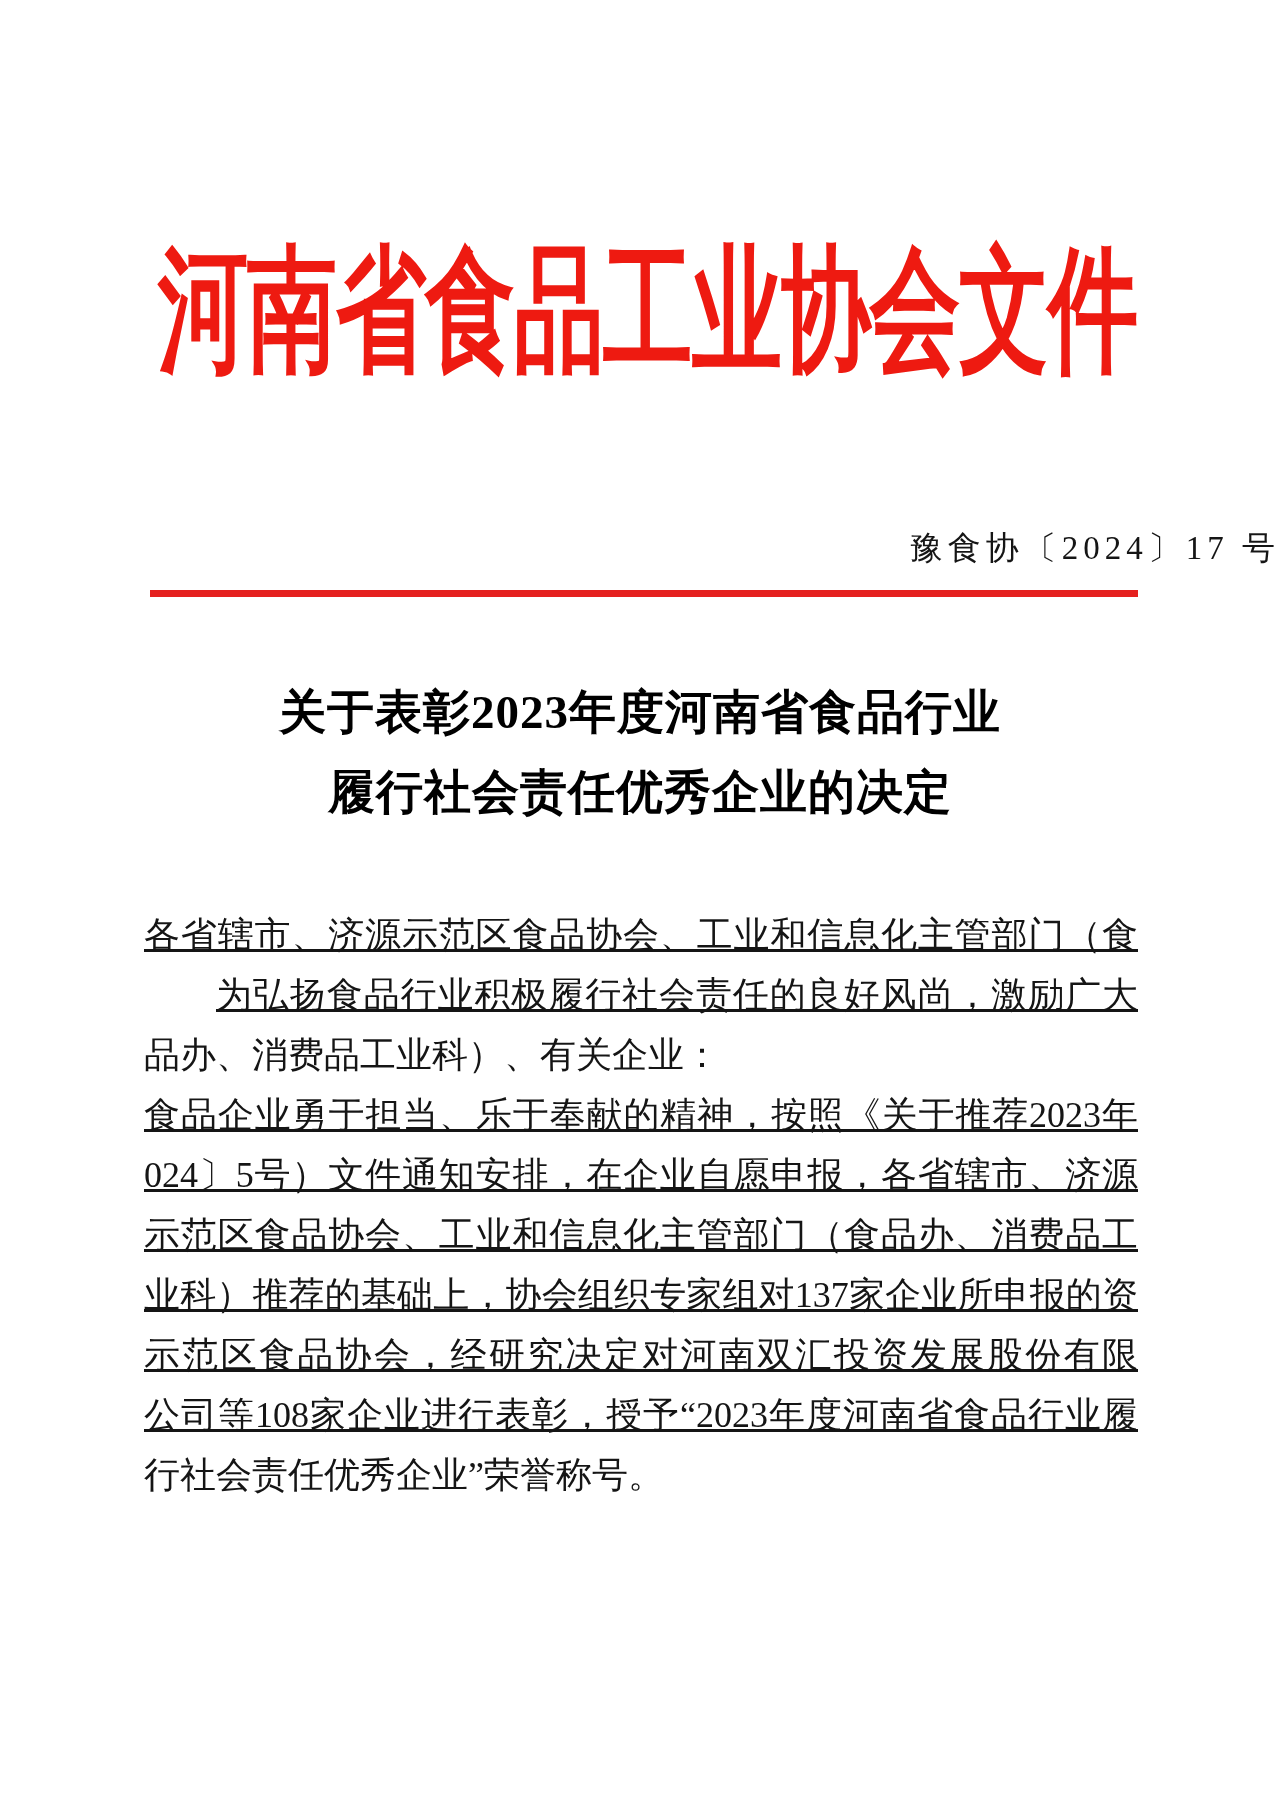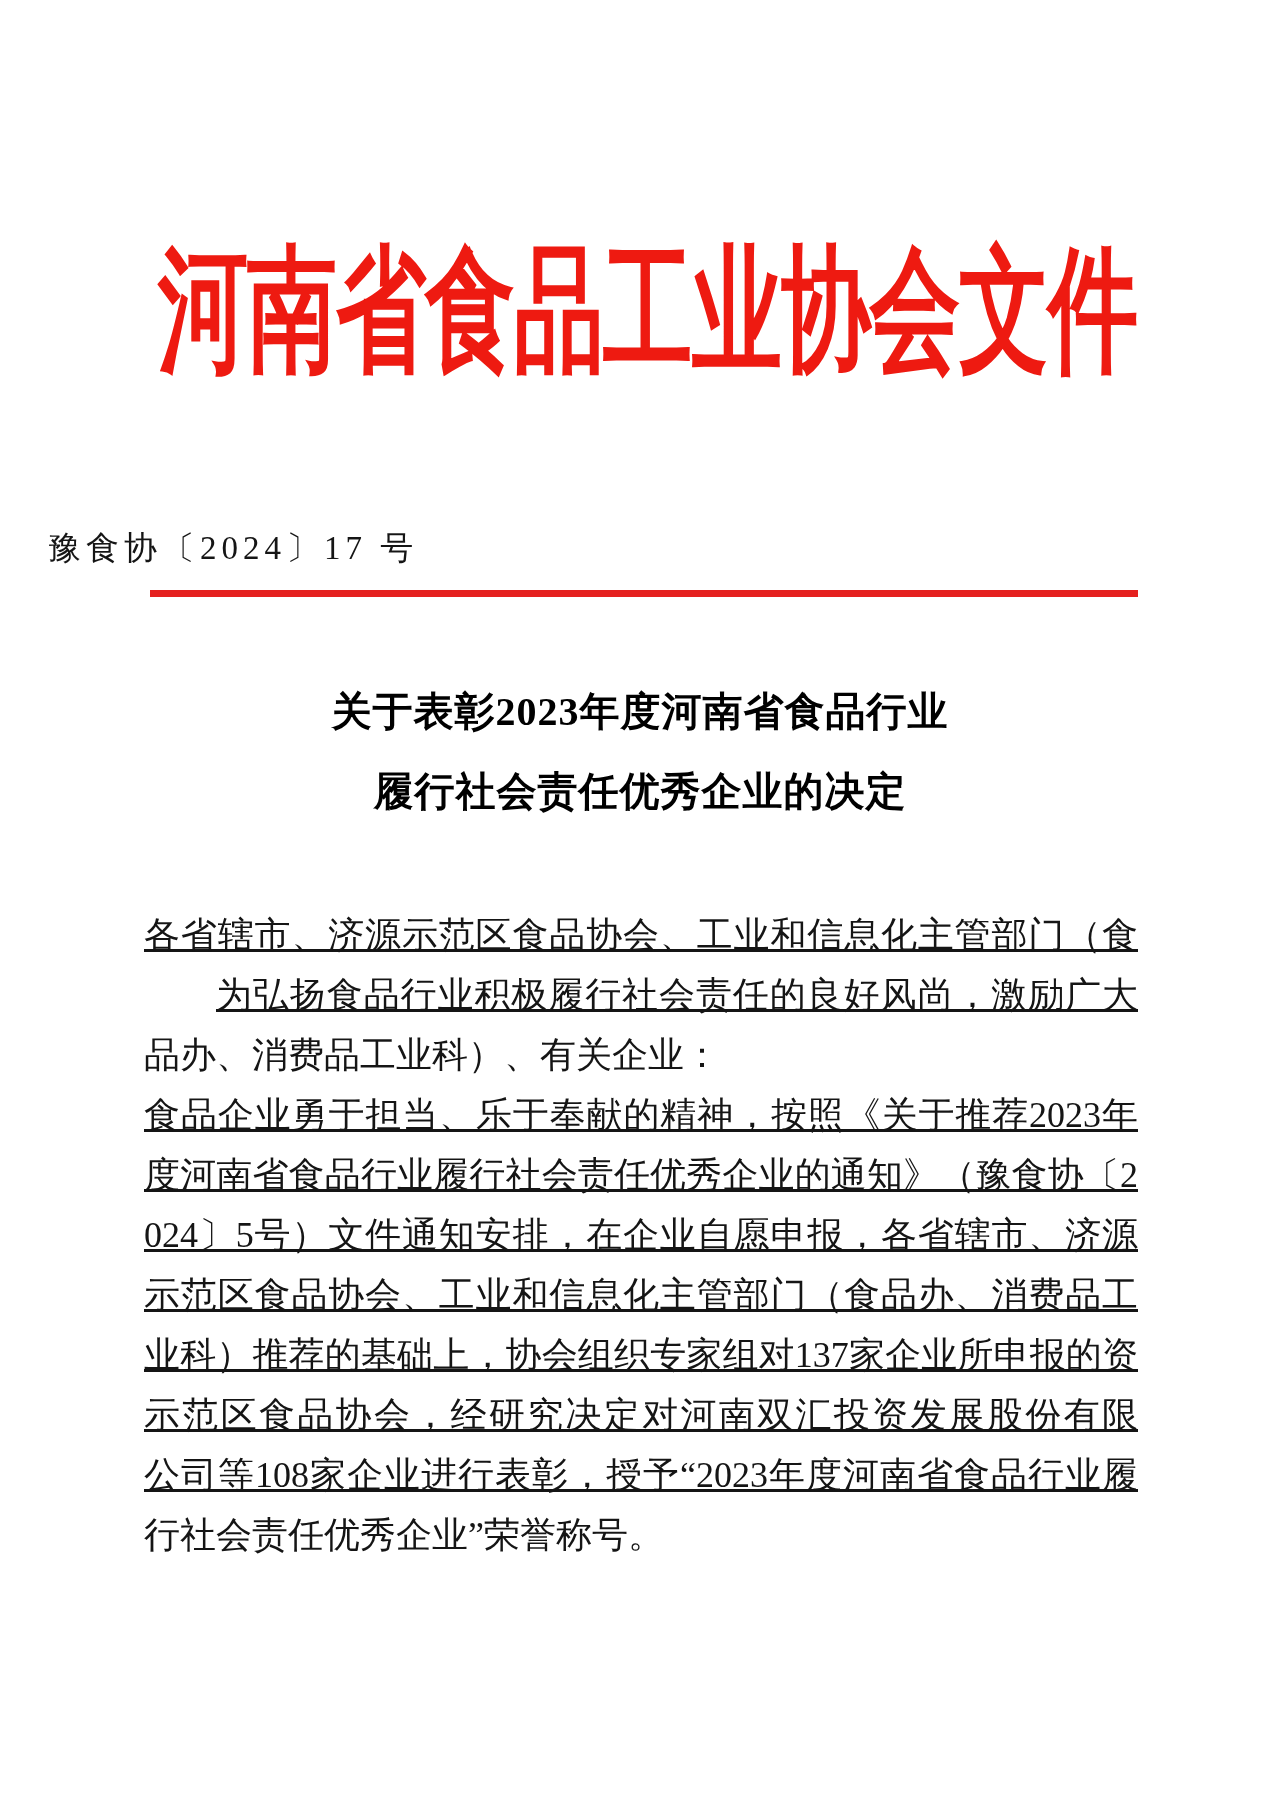--- a/index.html
+++ b/index.html
@@ -33,42 +33,42 @@
     letter-spacing:-1px;
     white-space:nowrap;
     transform:scaleY(1.52);
     transform-origin:center;
   }
   
   .doc-number{
     position:absolute;
     top:520px;left:0;right:0;height:56px;
     line-height:56px;
-    text-align:left;
-    padding-left:48px; 
+    text-align:right;
+    padding-left:84px; 
     font-size:33px;
     letter-spacing:5px;
     color:var(--ink);
     white-space:nowrap;
   }
   
   .red-rule{
     position:absolute;
     top:590px;left:150px;
     width:988px;height:7px;
     background:var(--rule-red);
   }
   
   .doc-title{
     position:absolute;
     top:672px;left:0;right:0;
     text-align:center;
     color:#000;
     font-weight:bold;
-    font-size:40px;
+    font-size:47px;
     line-height:80px;
     letter-spacing:1px;
   }
   .doc-title span{display:block;}
   
   .doc-body{
     position:absolute;
     top:905px;left:144px;
     width:994px;
     color:var(--ink);
@@ -107,21 +107,20 @@
   <h1 class="doc-title">
     <span>关于表彰2023年度河南省食品行业</span>
     <span>履行社会责任优秀企业的决定</span>
   </h1>
 
   <div class="doc-body">
       <div class="body-line fill">各省辖市、济源示范区食品协会、工业和信息化主管部门（食</div>
       <div class="body-line indent fill">为弘扬食品行业积极履行社会责任的良好风尚，激励广大</div>
       <div class="body-line">品办、消费品工业科）、有关企业：</div>
       <div class="body-line fill">食品企业勇于担当、乐于奉献的精神，按照《关于推荐2023年</div>
-      <div class="body-line fill">度河南省食品行业履行社会责任优秀企业的通知》（豫食协〔2</div>
       <div class="body-line fill">024〕5号）文件通知安排，在企业自愿申报，各省辖市、济源</div>
       <div class="body-line fill">示范区食品协会、工业和信息化主管部门（食品办、消费品工</div>
       <div class="body-line fill">业科）推荐的基础上，协会组织专家组对137家企业所申报的资</div>
       <div class="body-line fill">示范区食品协会，经研究决定对河南双汇投资发展股份有限</div>
       <div class="body-line fill">公司等108家企业进行表彰，授予“2023年度河南省食品行业履</div>
       <div class="body-line">行社会责任优秀企业”荣誉称号。</div>
     </div>
 
 </div>
 

